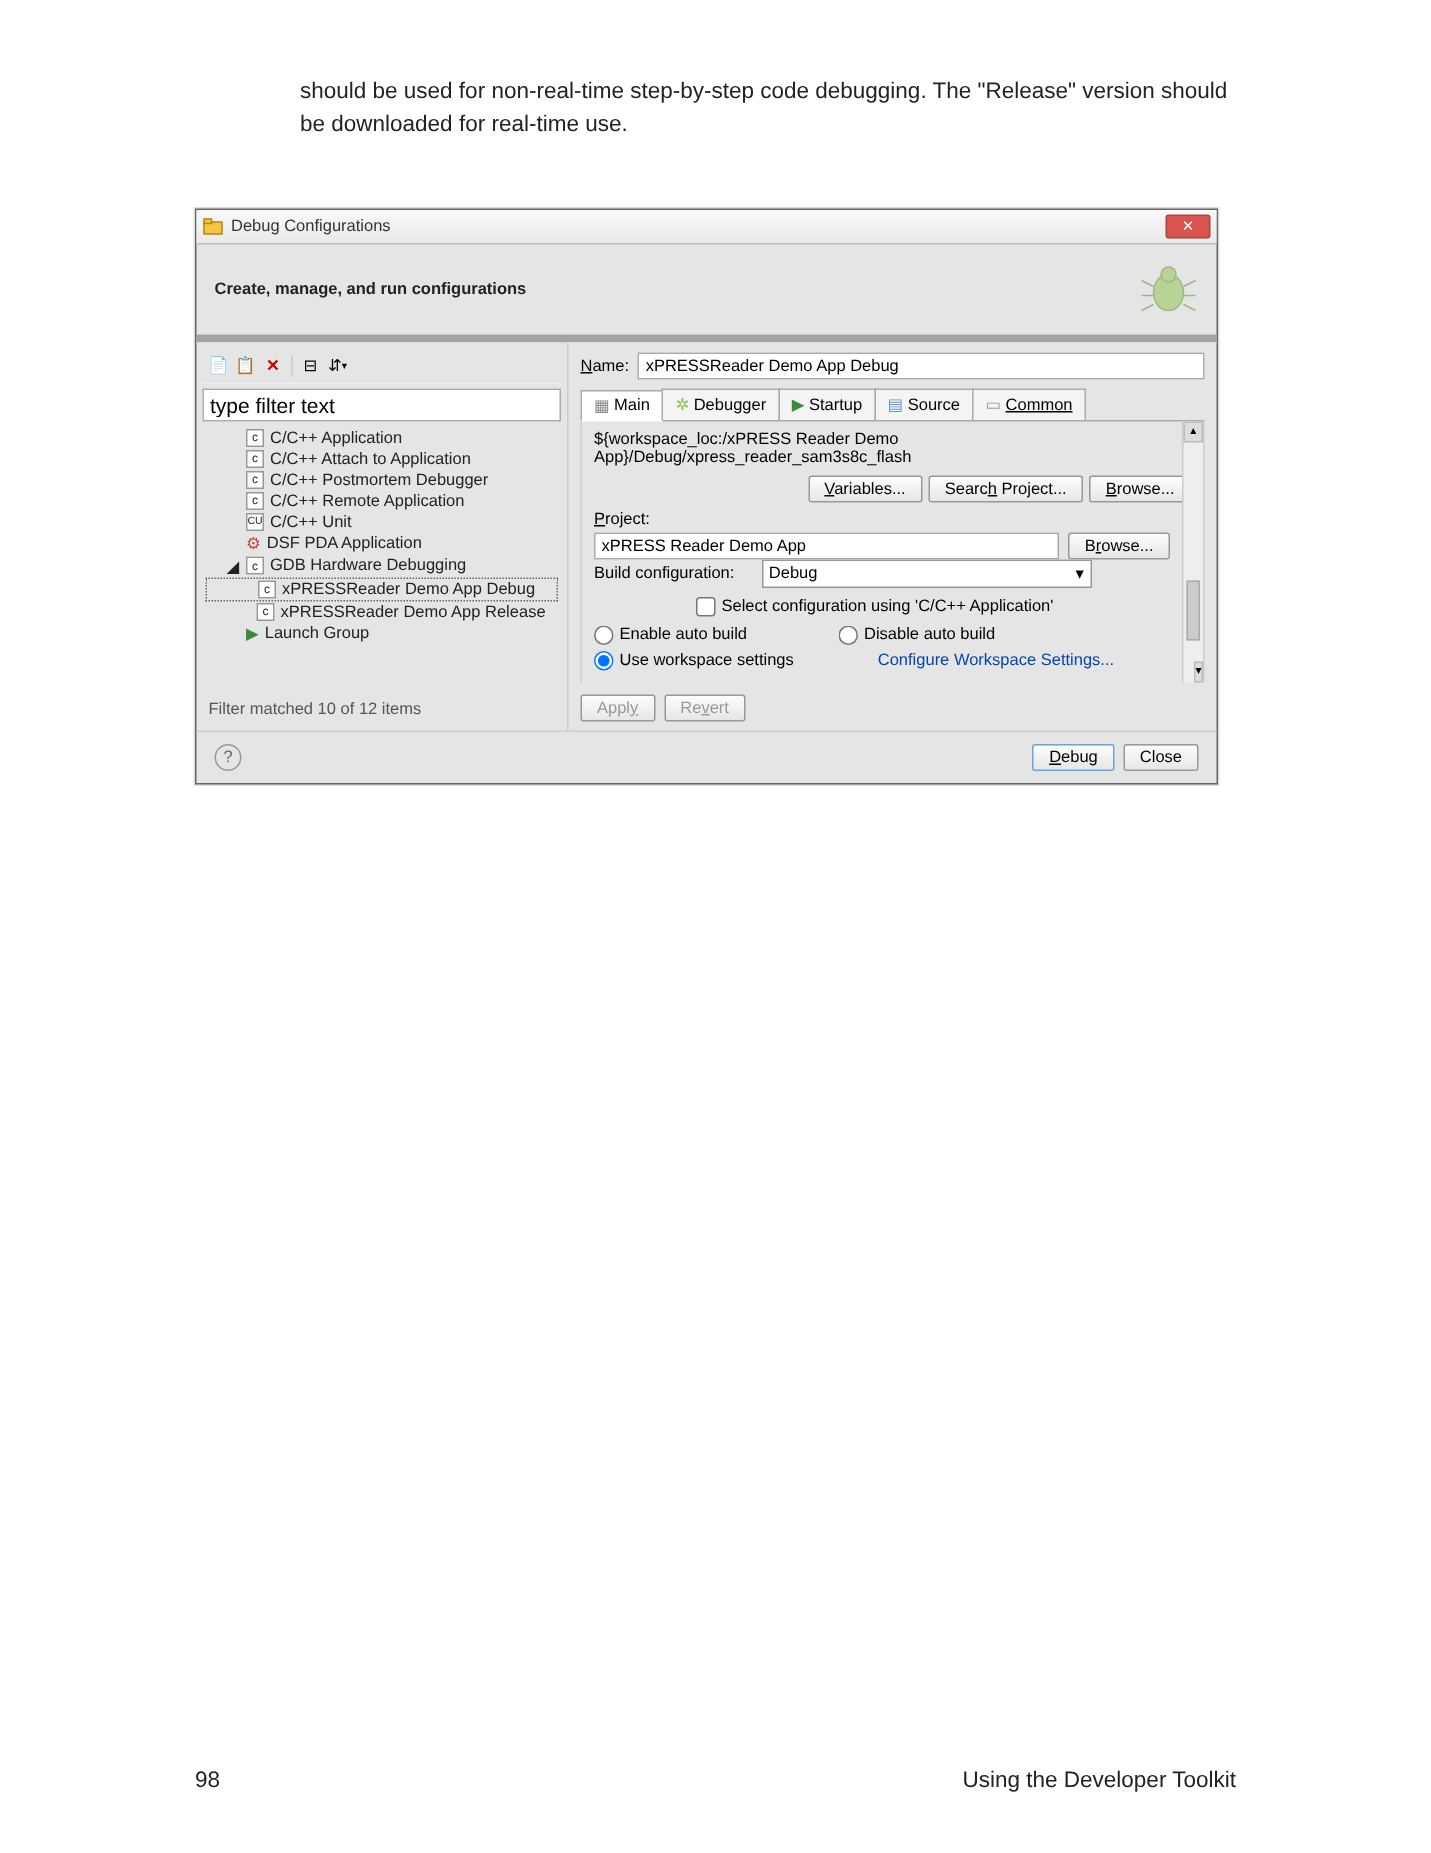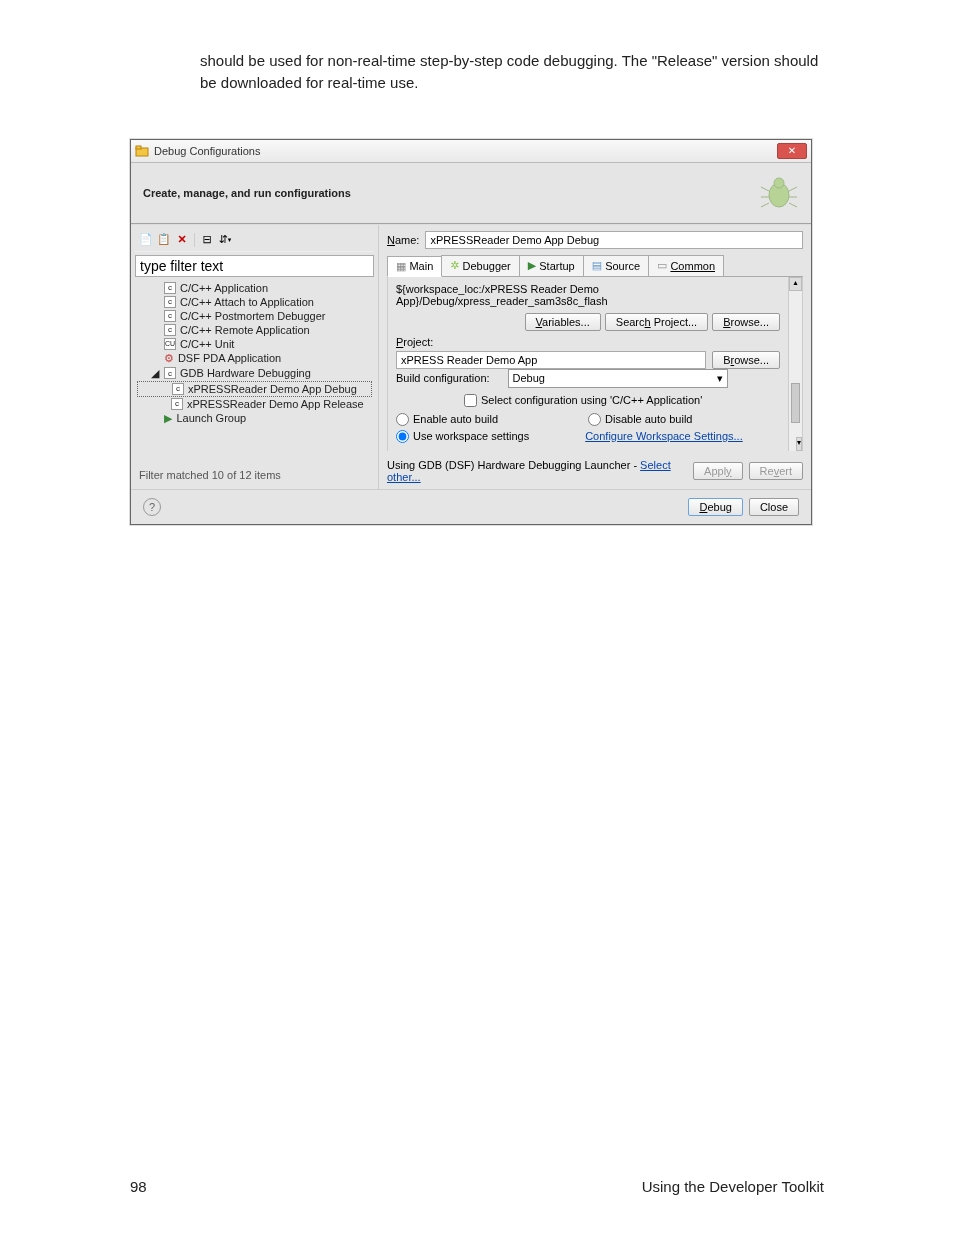--- a/index.html
+++ b/index.html
@@ -9,21 +9,21 @@
 .logo{display:flex;align-items:center;gap:4px}
 .logo-icon{width:40px;height:40px}
 .logo-text{display:flex;flex-direction:column}
 .logo-name{font-family:Georgia,serif;font-style:italic;font-weight:bold;font-size:26px;color:#2a5caa;letter-spacing:1px}
 .logo-sub{font-size:9px;letter-spacing:1px;color:#333;border-top:1px solid #333;padding-top:2px;margin-top:2px}
 .body-text{margin-left:70px;font-size:15px;color:#222;line-height:1.45;margin-bottom:45px}
 .dialog{width:682px;border:1px solid #666;background:#e5e5e5;margin-left:0;font-size:11px;box-shadow:0 0 0 1px #ddd}
 .dialog-titlebar{background:linear-gradient(#f9f9f9,#e9e9e9);border-bottom:1px solid #bbb;display:flex;align-items:center;justify-content:space-between;padding:3px 4px}
 .dialog-title{display:flex;align-items:center;gap:5px;color:#333}
 .close-btn{width:30px;height:16px;background:#d9534f;border:1px solid #a94442;border-radius:2px;color:#fff;display:flex;align-items:center;justify-content:center;font-size:10px}
-.dialog-header{padding:10px 12px;border-bottom:1px solid #a3a3a3;display:flex;justify-content:space-between;align-items:center}
+.dialog-header{padding:10px 12px;border-bottom:5px solid #a3a3a3;display:flex;justify-content:space-between;align-items:center}
 .dialog-header strong{font-size:11px;color:#222}
 .bug{width:40px;height:40px;opacity:.5}
 .main-area{display:flex;border-top:1px solid #ddd}
 .left{width:248px;border-right:1px solid #ccc;padding:4px;display:flex;flex-direction:column}
 .toolbar{display:flex;gap:2px;padding:3px;border-bottom:1px solid #eee;align-items:center}
 .tb-icon{width:16px;height:16px;display:flex;align-items:center;justify-content:center;font-size:11px}
 .filter-input{width:100%;border:1px solid #aaa;padding:2px 4px;font-size:14px;margin-top:3px}
 .tree{flex:1;padding:4px 2px;font-size:11px;color:#222}
 .tree-item{display:flex;align-items:center;gap:4px;padding:1px 2px;white-space:nowrap}
 .tree-item.indent1{padding-left:14px}
@@ -43,21 +43,21 @@
 .scroll-up,.scroll-down{height:14px;background:#ddd;border:1px solid #bbb;font-size:8px;text-align:center}
 .scroll-thumb{height:40px;background:#ccc;border:1px solid #aaa;margin:2px}
 .field-label{font-size:11px;margin:5px 0 3px 0}
 .field-value{font-size:11px;color:#000;margin-bottom:6px}
 .btn-row{display:flex;justify-content:flex-end;gap:4px}
 .btn{border:1px solid #999;background:linear-gradient(#fdfdfd,#e6e6e6);padding:2px 10px;font-size:11px;cursor:pointer;border-radius:2px}
 .btn.disabled{color:#999}
 .select{border:1px solid #999;background:#fff;padding:2px 4px;font-size:11px;width:220px;display:flex;justify-content:space-between;align-items:center}
 .radio,.check{display:flex;align-items:center;gap:4px;font-size:11px}
 .build-row{display:flex;align-items:center;gap:18px;margin-bottom:6px}
-.link{color:#0645ad;text-decoration:underline;font-size:11px}
+.link{color:#0645ad;font-size:11px}
 .launcher-row{border-top:1px solid #ccc;padding:8px 12px;display:flex;justify-content:space-between;align-items:center}
 .dialog-footer{border-top:1px solid #ccc;padding:8px 12px;display:flex;justify-content:space-between;align-items:center}
 .help{width:18px;height:18px;border:1px solid #999;border-radius:50%;display:flex;align-items:center;justify-content:center;color:#666}
 .page-footer{position:absolute;bottom:40px;left:130px;right:130px;display:flex;justify-content:space-between;font-size:15px;color:#222}
 .u{text-decoration:underline}
 </style>
 </head>
 <body>
 
 <div class="page">
@@ -184,21 +184,21 @@
         </div>
 
         <div class="right-panel">
           <div class="scroll">
             <div class="scroll-up">▴</div>
             <div style="height:90px"></div>
             <div class="scroll-thumb"></div>
           </div>
 
           <div class="field-value">${workspace_loc:/xPRESS Reader Demo App}/Debug/xpress_reader_sam3s8c_flash</div>
-          <div class="btn-row" style="margin-right:14px">
+          <div class="btn-row" style="">
             <button class="btn"><span class="u">V</span>ariables...</button>
             <button class="btn">Searc<span class="u">h</span> Project...</button>
             <button class="btn"><span class="u">B</span>rowse...</button>
           </div>
 
           <div class="field-label"><span class="u">P</span>roject:</div>
           <div style="display:flex;gap:6px;margin-right:14px">
             <input style="flex: 1 1 0%; border: 1px solid rgb(170, 170, 170); padding: 2px 4px; font-size: 11px;" value="xPRESS Reader Demo App">
             <button class="btn">B<span class="u">r</span>owse...</button>
           </div>
@@ -209,42 +209,41 @@
             <div class="select">
                 <span>Debug</span>
                 <span>▾</span>
               </div>
           </div>
           <div class="check" style="margin-left:68px;margin-bottom:6px">
               <input type="checkbox" style="">
               <span>Select configuration using 'C/C++ Application'</span>
             </div>
 
-          <div style="display:flex;gap:90px;margin-bottom:4px">
+          <div style="display:flex;gap:61px;margin-bottom:4px">
             <label class="radio">
                 <input type="radio" name="ab" style="">
                 <span>Enable auto build</span>
               </label>
             <label class="radio">
                 <input type="radio" name="ab" style="">
                 <span>Disable auto build</span>
               </label>
           </div>
           <div style="display:flex;gap:56px">
             <label class="radio">
                 <input type="radio" name="ab" checked="" style="">
                 <span>Use workspace settings</span>
               </label>
             <a class="link">Configure Workspace Settings...</a>
           </div>
           <div style="position:absolute;right:0;bottom:0" class="scroll-down">▾</div>
         </div>
 
         <div class="launcher-row" style="border:none;padding:8px 0 0 0">
-          <div style="font-size:11px"><span>Using GDB (DSF) Hardware Debugging Launcher - </span><a class="link">Select other...</a></div>
           <div style="display:flex;gap:6px">
             <button class="btn disabled">Appl<span class="u">y</span></button>
             <button class="btn disabled">Re<span class="u">v</span>ert</button>
           </div>
         </div>
       </div>
     </div>
 
     <div class="dialog-footer">
       <div class="help">?</div>

